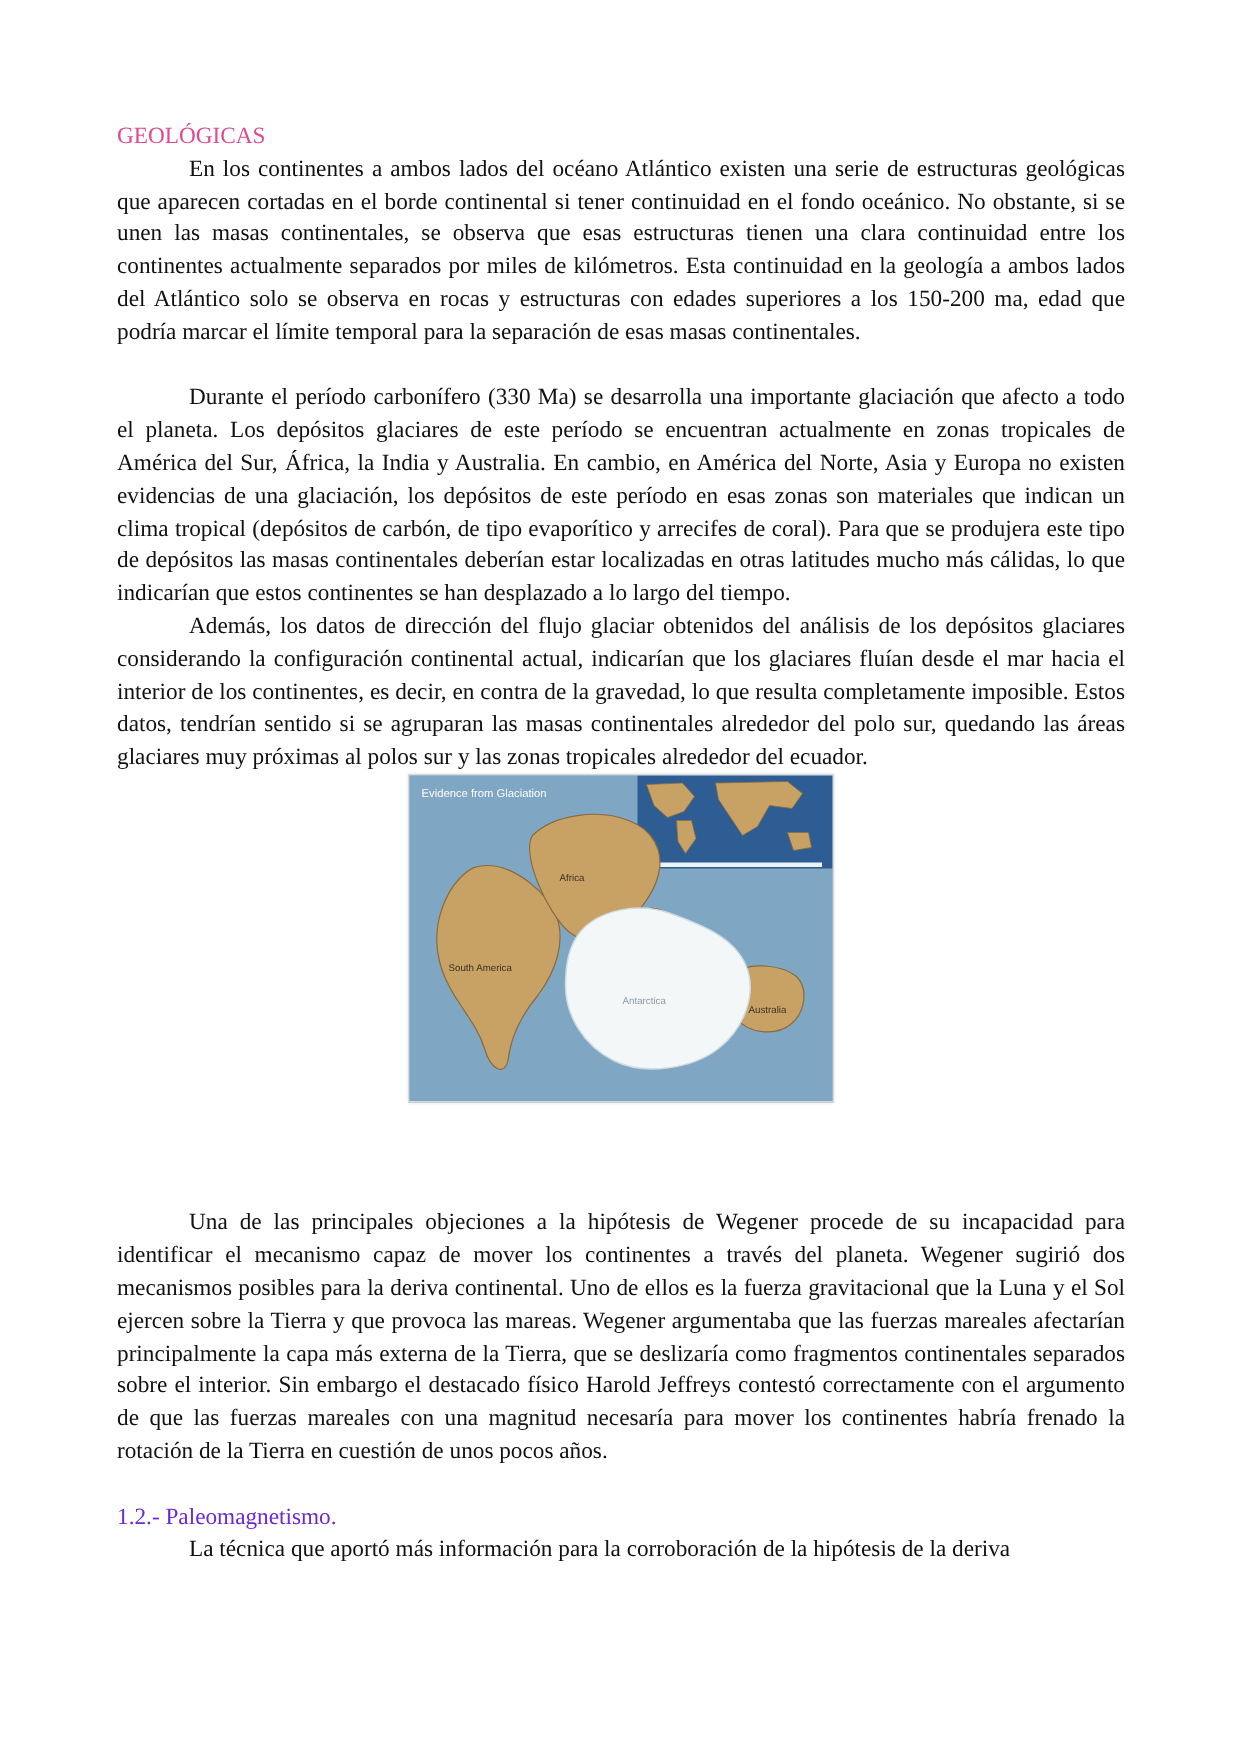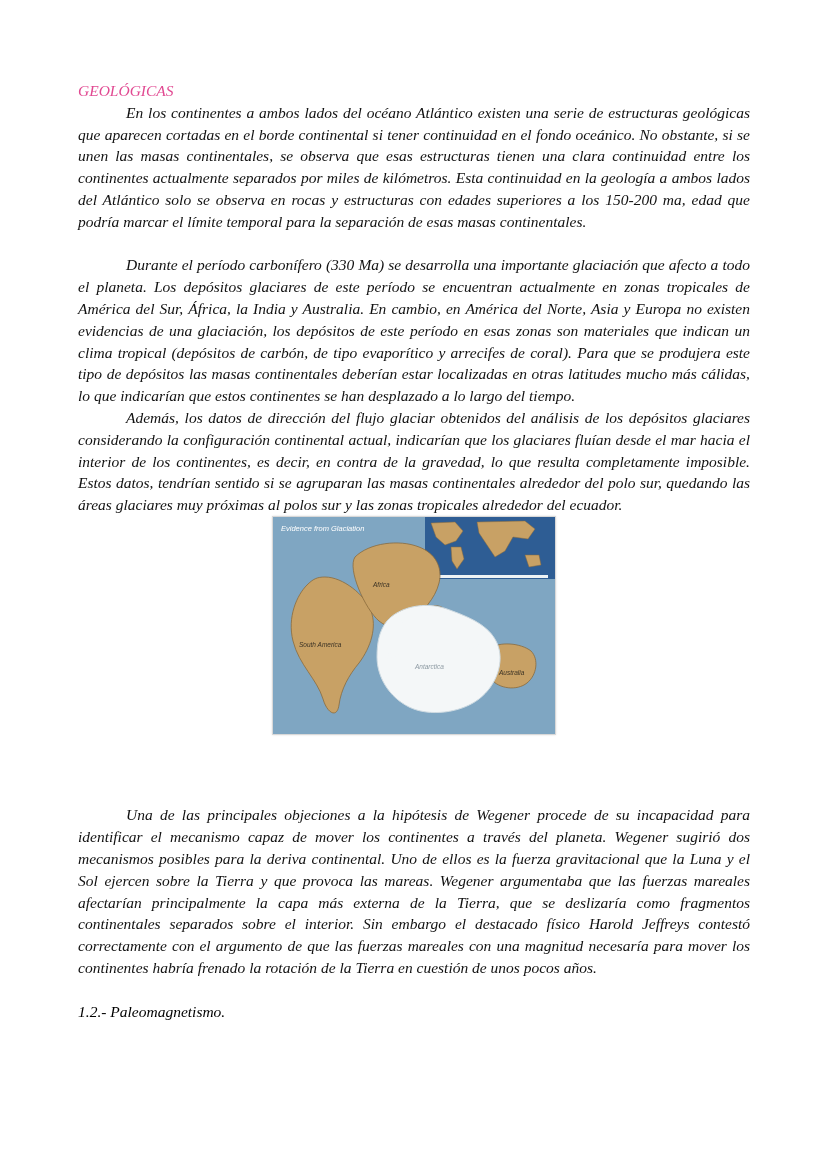--- a/index.html
+++ b/index.html
@@ -12,30 +12,29 @@
     width: 828px;
     height: 1171px;
     margin: 0 auto;
     background: #ffffff;
     box-sizing: border-box;
     padding: 80px 78px 40px 78px;
     font-family: "Liberation Serif", serif;
     font-size: 15.5px;
     line-height: 21.8px;
     color: #111111;
-    font-style: italic;
   }
   .heading {
     font-weight: normal;
     font-size: 15.5px;
     margin: 0;
     padding: 0;
   }
   .heading.pink { color: #e14a92; }
-  .heading.orange { color: #000000; }
+  .heading.orange { color: #6d28d9; }
   p.body-par {
     margin: 0;
     text-align: justify;
     text-indent: 48px;
   }
   .gap-1 { height: 21.8px; }
   .gap-2 { height: 43.6px; }
   .figure-wrap {
     width: 100%;
     display: flex;
@@ -141,14 +140,15 @@
   <div class="gap-2"></div>
 
 
   <div class="gap-1"></div>
 
   <p class="body-par">Una de las principales objeciones a la hipótesis de Wegener procede de su incapacidad para identificar el mecanismo capaz de mover los continentes a través del planeta. Wegener sugirió dos mecanismos posibles para la deriva continental. Uno de ellos es la fuerza gravitacional que la Luna y el Sol ejercen sobre la Tierra y que provoca las mareas. Wegener argumentaba que las fuerzas mareales afectarían principalmente la capa más externa de la Tierra, que se deslizaría como fragmentos continentales separados sobre el interior. Sin embargo el destacado físico Harold Jeffreys contestó correctamente con el argumento de que las fuerzas mareales con una magnitud necesaría para mover los continentes habría frenado la rotación de la Tierra en cuestión de unos pocos años.</p>
 
   <div class="gap-1"></div>
 
   <h2 class="heading orange">1.2.- Paleomagnetismo.</h2>
+  <p class="body-par">La técnica que aportó más información para la corroboración de la hipótesis de la deriva</p>
 
 </div>
 
 </body></html>

